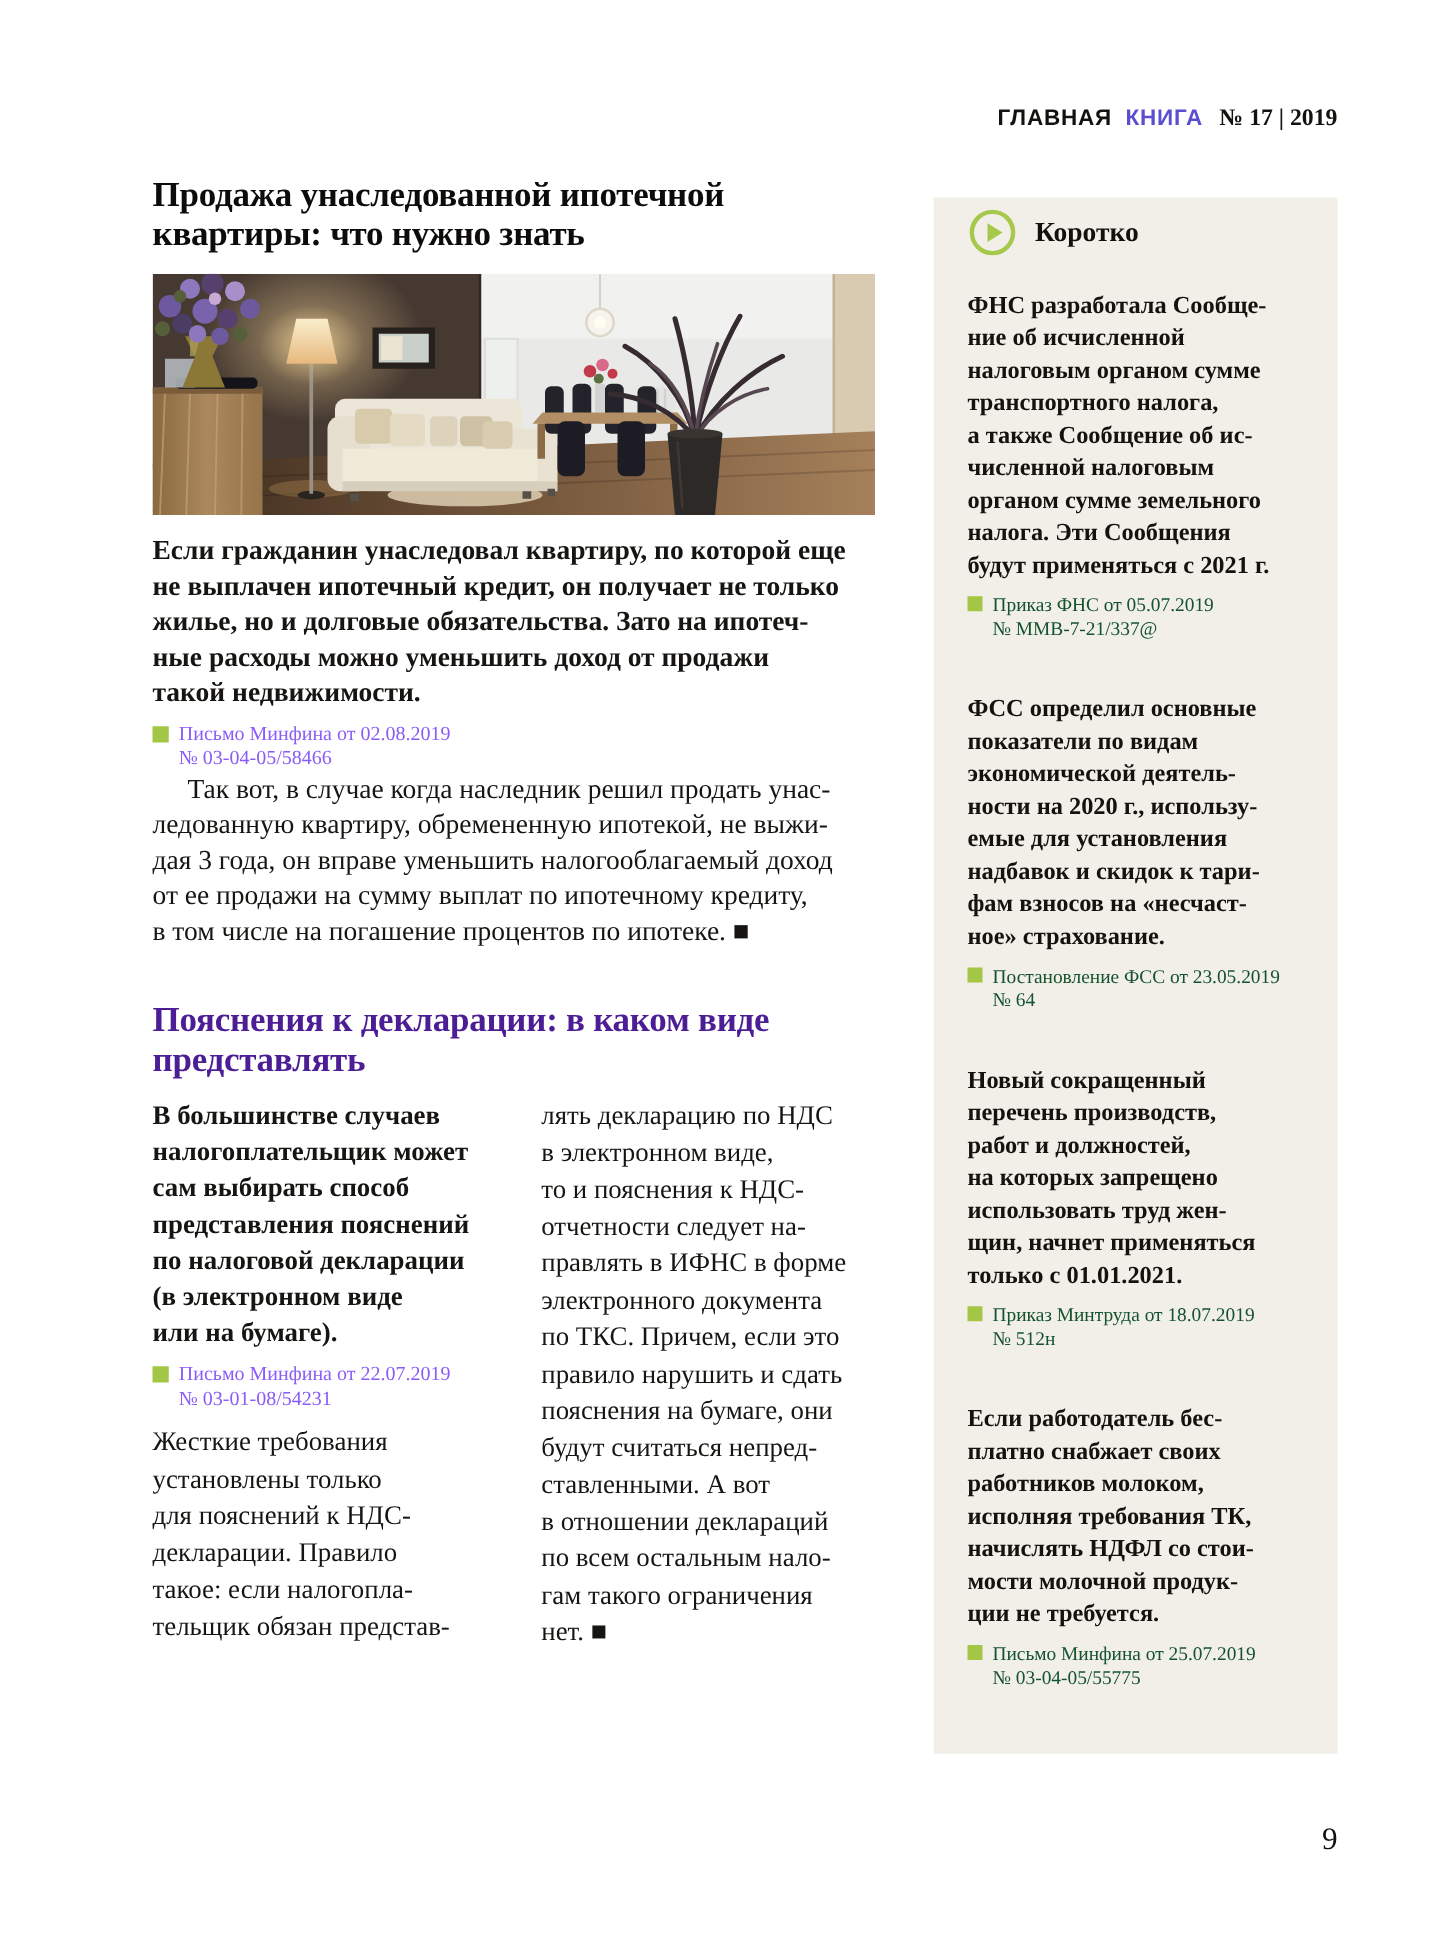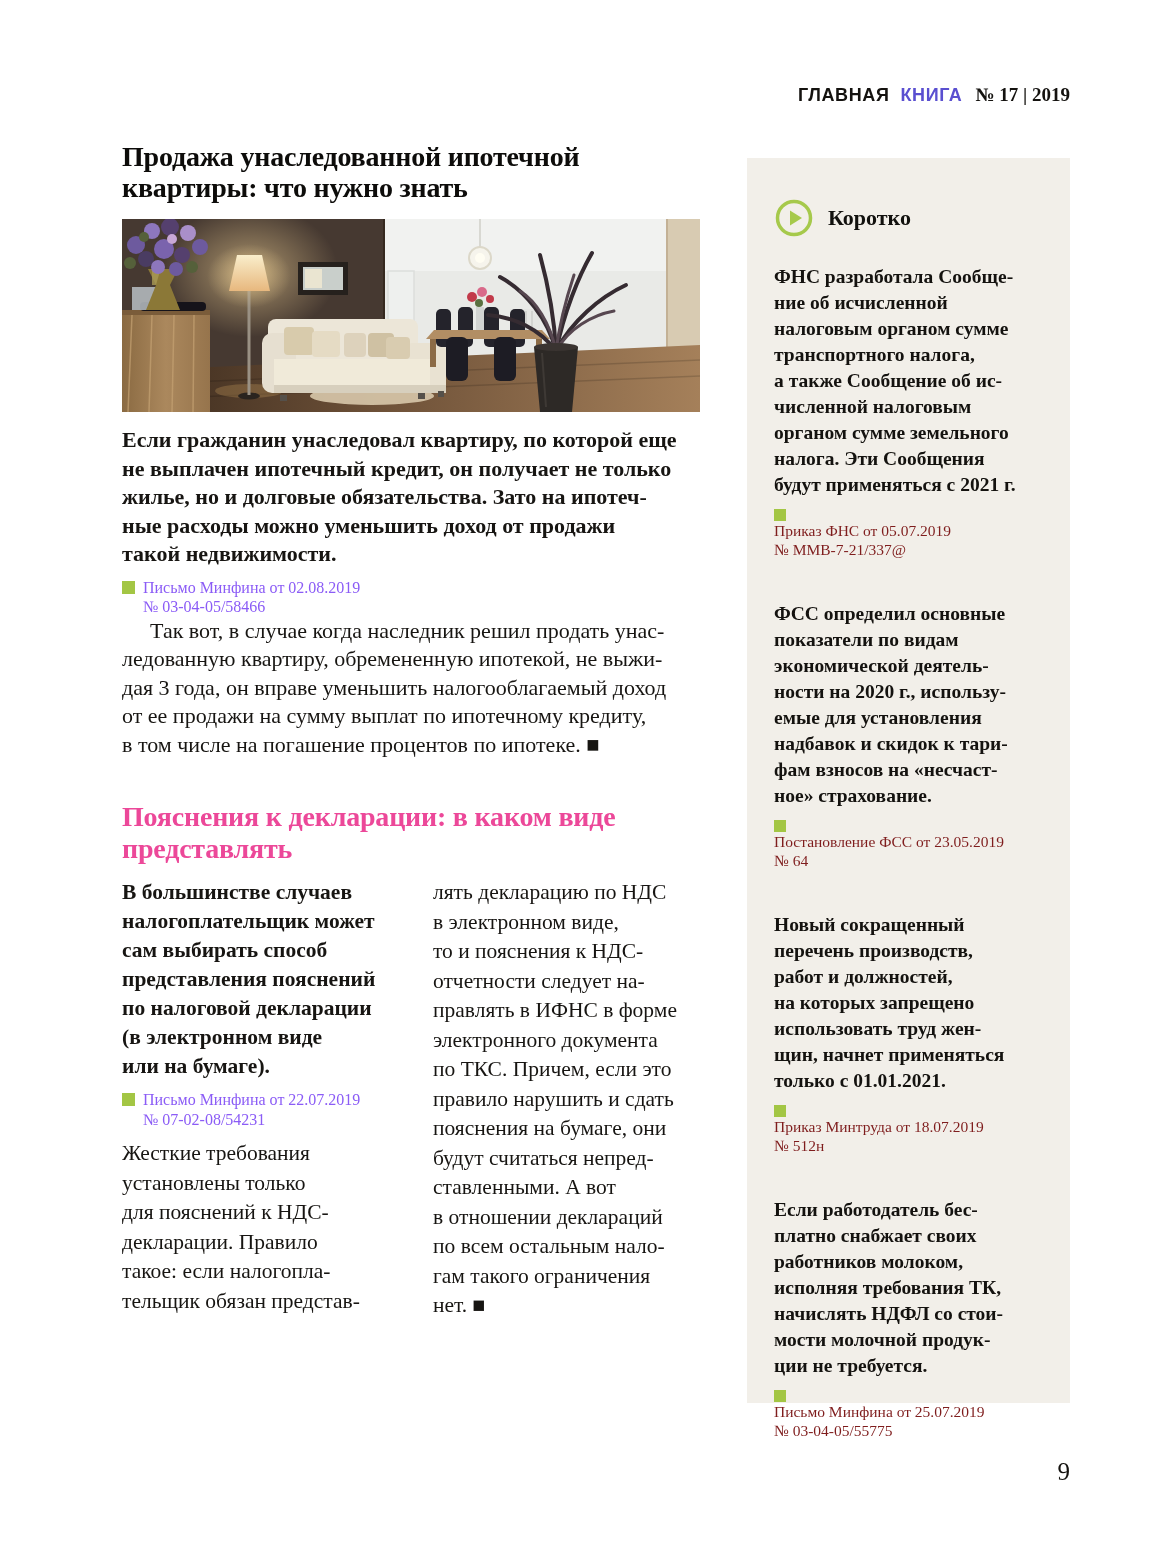--- a/index.html
+++ b/index.html
@@ -17,38 +17,38 @@
   
   .main-col { position:absolute; left:122px; top:141px; width:578px; }
   .article-title { margin:0; font-size:28px; line-height:31px; font-weight:bold; color:#0d0c0a;
     letter-spacing:-0.2px; white-space:pre-line; }
   .photo-wrap { margin-top:16px; width:578px; height:193px; overflow:hidden; }
   .lead { margin:14px 0 0; font-weight:bold; font-size:22px; line-height:28.5px; white-space:pre-line; }
   .ref { display:flex; margin-top:9px; font-size:16px; line-height:19.5px; color:#8b5cf6; }
   .sq { width:13px; height:13px; background:#a3c644; margin:3px 8px 0 0; flex:none; }
   .body-p { margin:9px 0 0; font-size:22px; line-height:28.6px; white-space:pre-line; }
   .body-p.indent { margin-top:0; text-indent:28px; }
-  .article-title2 { margin:42px 0 0; font-size:28px; line-height:32px; font-weight:bold; color:#ec4899;
+  .article-title2 { margin:42px 0 0; font-size:28px; line-height:32px; font-weight:bold; color:#4c1d95;
     letter-spacing:-0.2px; white-space:pre-line; }
   .cols { display:flex; gap:44px; margin-top:13px; }
   .col { width:273px; }
   .lead2 { margin:0; font-weight:bold; font-size:21.5px; line-height:29px; white-space:pre-line; }
   .col .ref { margin-top:9px; }
   .body2 { margin:10px 0 0; font-size:21.5px; line-height:29.5px; white-space:pre-line; }
   .col-right .body2 { margin-top:0; }
 
   
   .sidebar { position:absolute; left:747px; top:158px; width:323px; height:1245px;
-    background:#f2efe9; padding:40px 27px; box-sizing:border-box; }
+    background:#f2efe9; padding:8px 27px; box-sizing:border-box; }
   .sb-head { display:flex; align-items:center; gap:14px; }
   .sb-title { font-size:22px; font-weight:bold; color:#12110e; }
   .sb-item { margin-top:42px; }
   .sb-item.first { margin-top:26px; }
   .sb-text { font-weight:bold; font-size:19.5px; line-height:26px; white-space:pre-line; color:#14120f; }
-  .sb-ref { display:flex; margin-top:9px; font-size:15.5px; line-height:19px; color:#7f1d1d;flex-direction:column; }
+  .sb-ref { display:flex; margin-top:9px; font-size:15.5px; line-height:19px; color:#14532d; }
   .sb-ref .sq { width:12px; height:12px; margin:2px 8px 0 0; }
 
   .page-num { position:absolute; top:1458px; right:93px; font-size:25px; color:#14120f; }
 </style>
 </head>
 <body>
 
 <div class="page">
 
   <header class="page-header">
@@ -241,21 +241,21 @@
 налогоплательщик может
 сам выбирать способ
 представления пояснений
 по налоговой декларации
 (в электронном виде
 или на бумаге).</p>
         <div class="ref">
           <span class="sq"></span>
           <span>
             <div>Письмо Минфина от 22.07.2019</div>
-            <div>№ 07-02-08/54231</div>
+            <div>№ 03-01-08/54231</div>
           </span>
         </div>
         <p class="body2">Жесткие требования
 установлены только
 для пояснений к НДС-
 декларации. Правило
 такое: если налогопла-
 тельщик обязан представ-</p>
       </div>
       <div class="col col-right">

